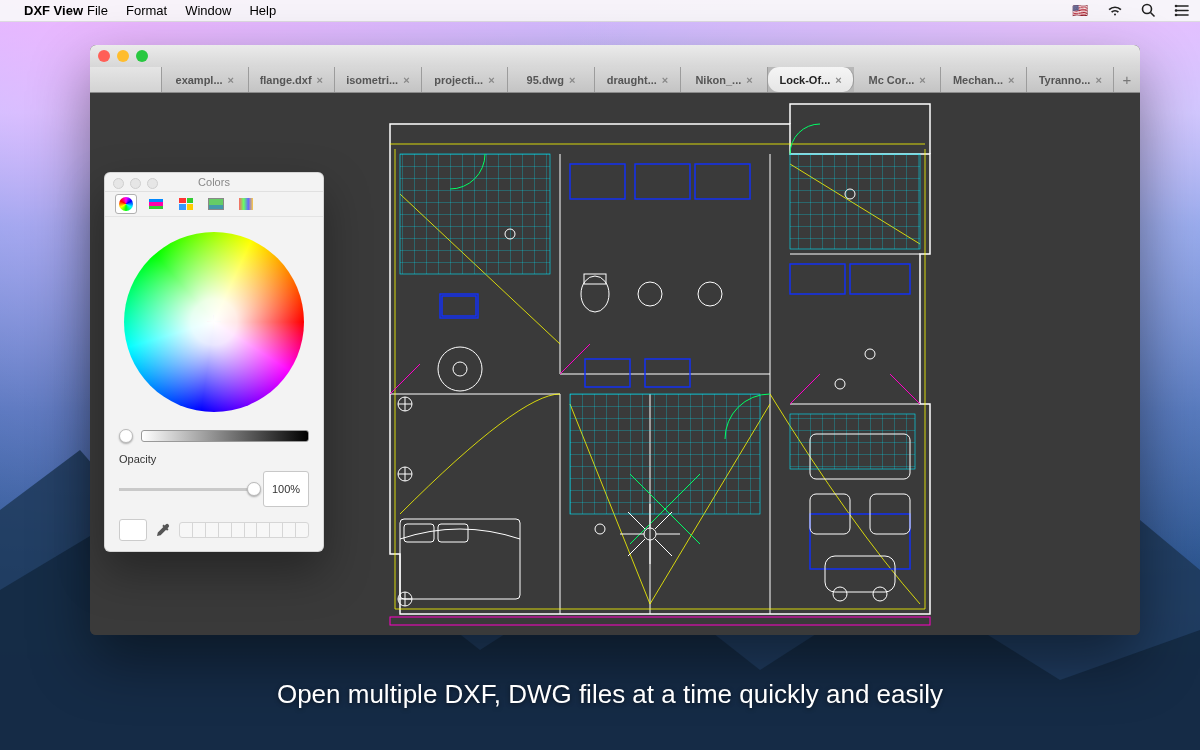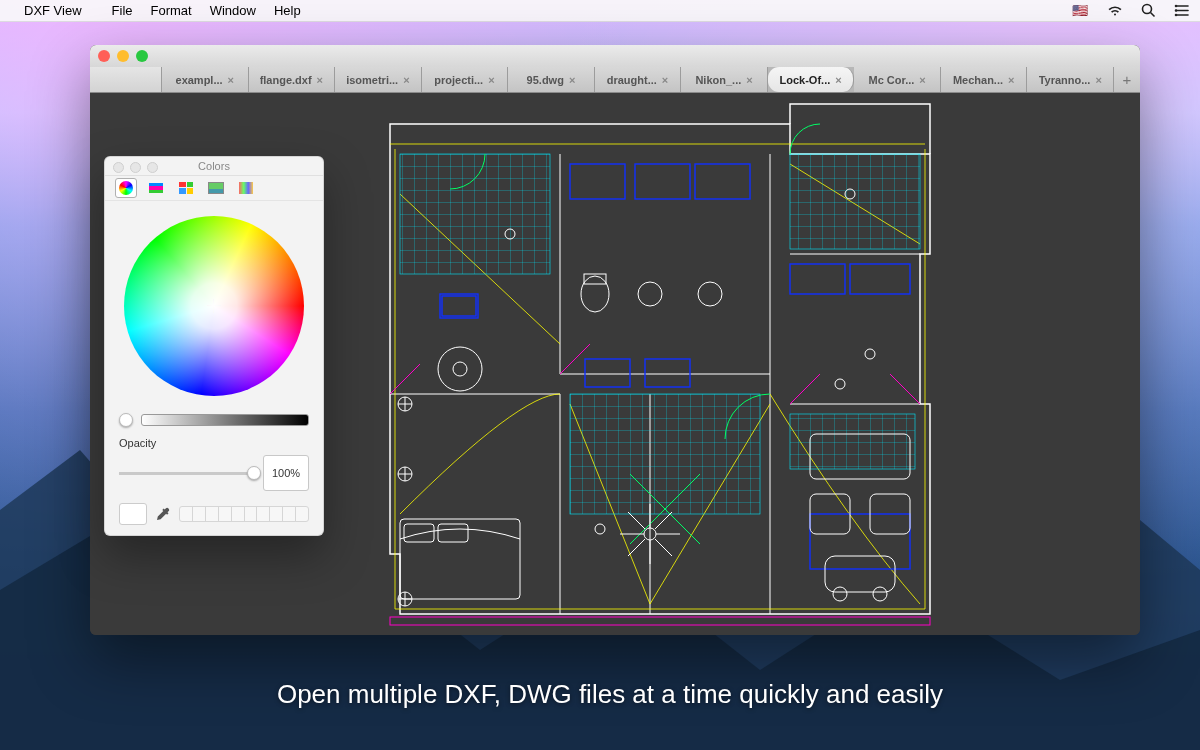--- a/index.html
+++ b/index.html
@@ -21,21 +21,21 @@
 
   
   .menubar {
     position: absolute; top:0; left:0; right:0; height:22px;
     background: rgba(248,246,250,0.96);
     border-bottom: 1px solid rgba(0,0,0,0.1);
     display:flex; align-items:center; font-size:13px; padding:0 10px;
     color:#000;
   }
   .menubar .apple { font-size:15px; margin-right:14px; }
-  .menubar .appname { font-weight:400; margin-right:30px;text-align:right; }
+  .menubar .appname { font-weight:700; margin-right:4px;text-align:right; }
   .menubar .mitem { margin-right:18px; }
   .menubar .right { margin-left:auto; display:flex; align-items:center; gap:18px; }
   .menubar .right svg { display:block; }
 
   
   .doc-window {
     position:absolute; left:90px; top:45px; width:1050px; height:590px;
     background:#3c3c3c; border-radius:6px; overflow:hidden;
     box-shadow: 0 25px 60px rgba(0,0,0,0.45);
   }
@@ -67,21 +67,21 @@
   }
 
   .canvas {
     position:absolute; left:0; right:0; top:48px; bottom:0;
     background:#3a3a3a;
   }
   .canvas svg { width:100%; height:100%; display:block; }
 
   
   .colors-panel {
-    position:absolute; left:104px; top:156px; width:220px; height:380px;
+    position:absolute; left:104px; top:172px; width:220px; height:380px;
     background:#f3f3f3; border-radius:6px;
     box-shadow: 0 20px 45px rgba(0,0,0,0.35);
     border:1px solid rgba(0,0,0,0.12);
     display:flex; flex-direction:column;
   }
   .cp-title {
     height:22px; display:flex; align-items:center; justify-content:center;
     font-size:11px; color:#888; position:relative;
     border-bottom:1px solid #e0e0e0;
   }

